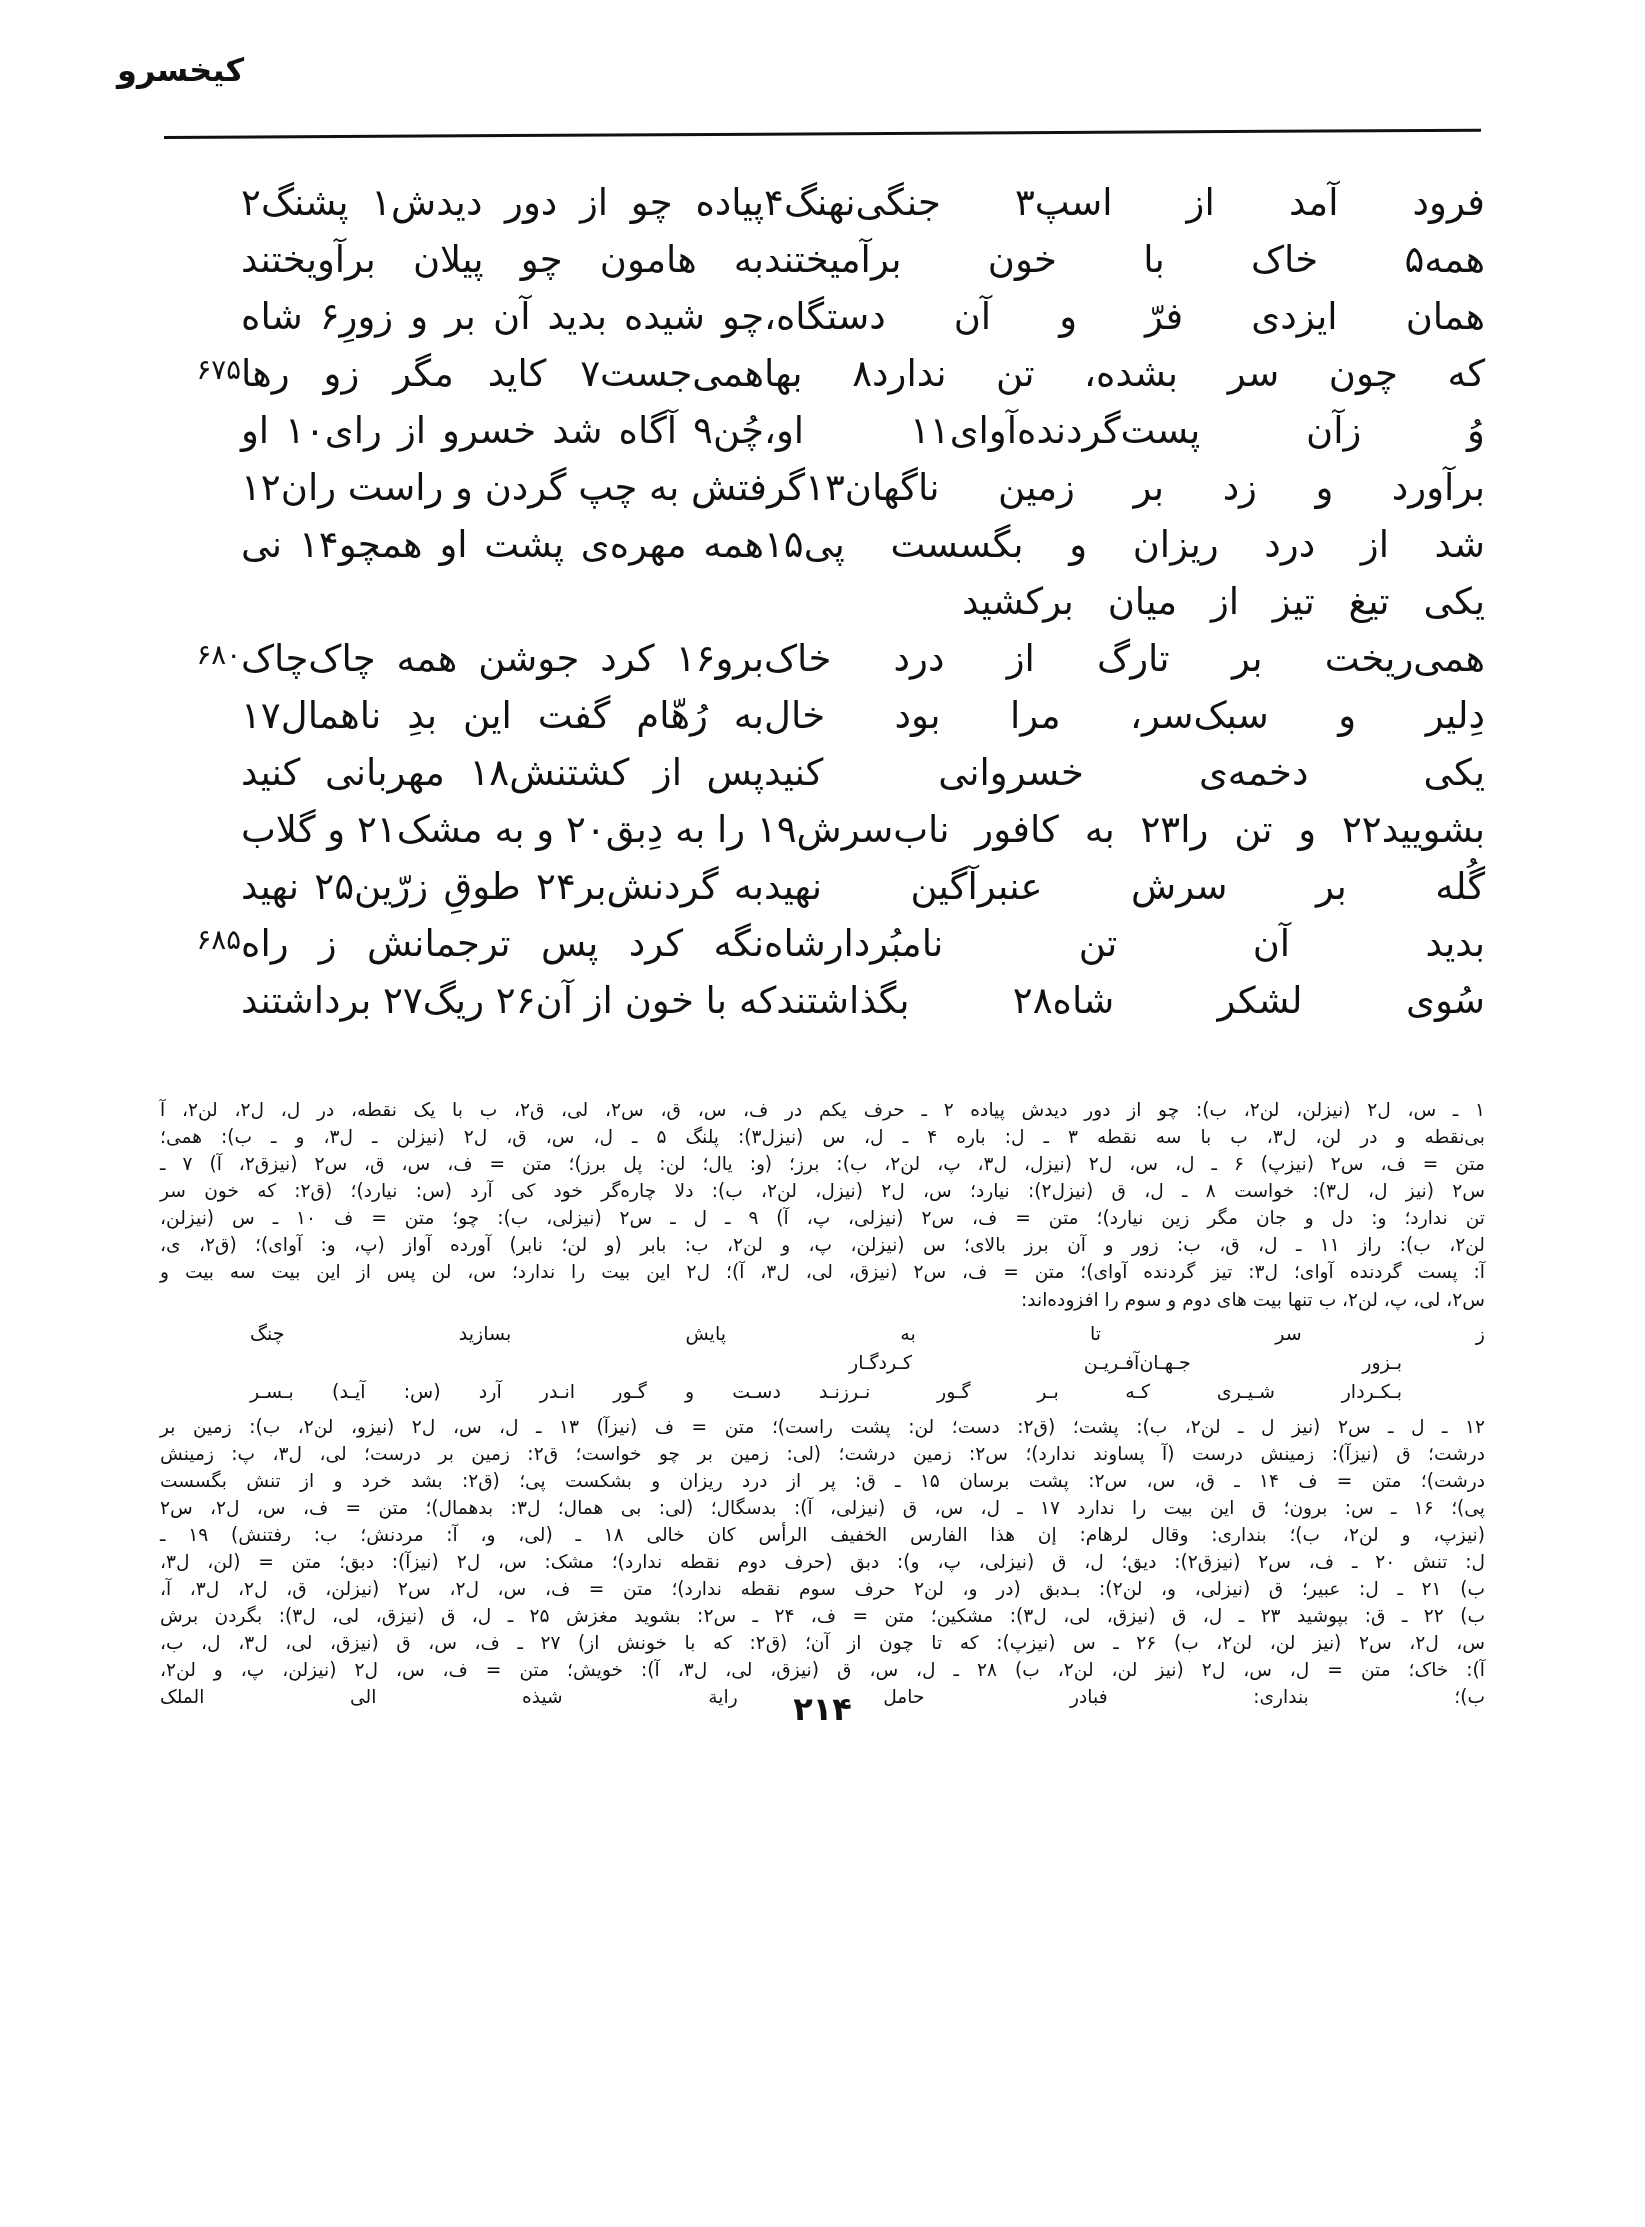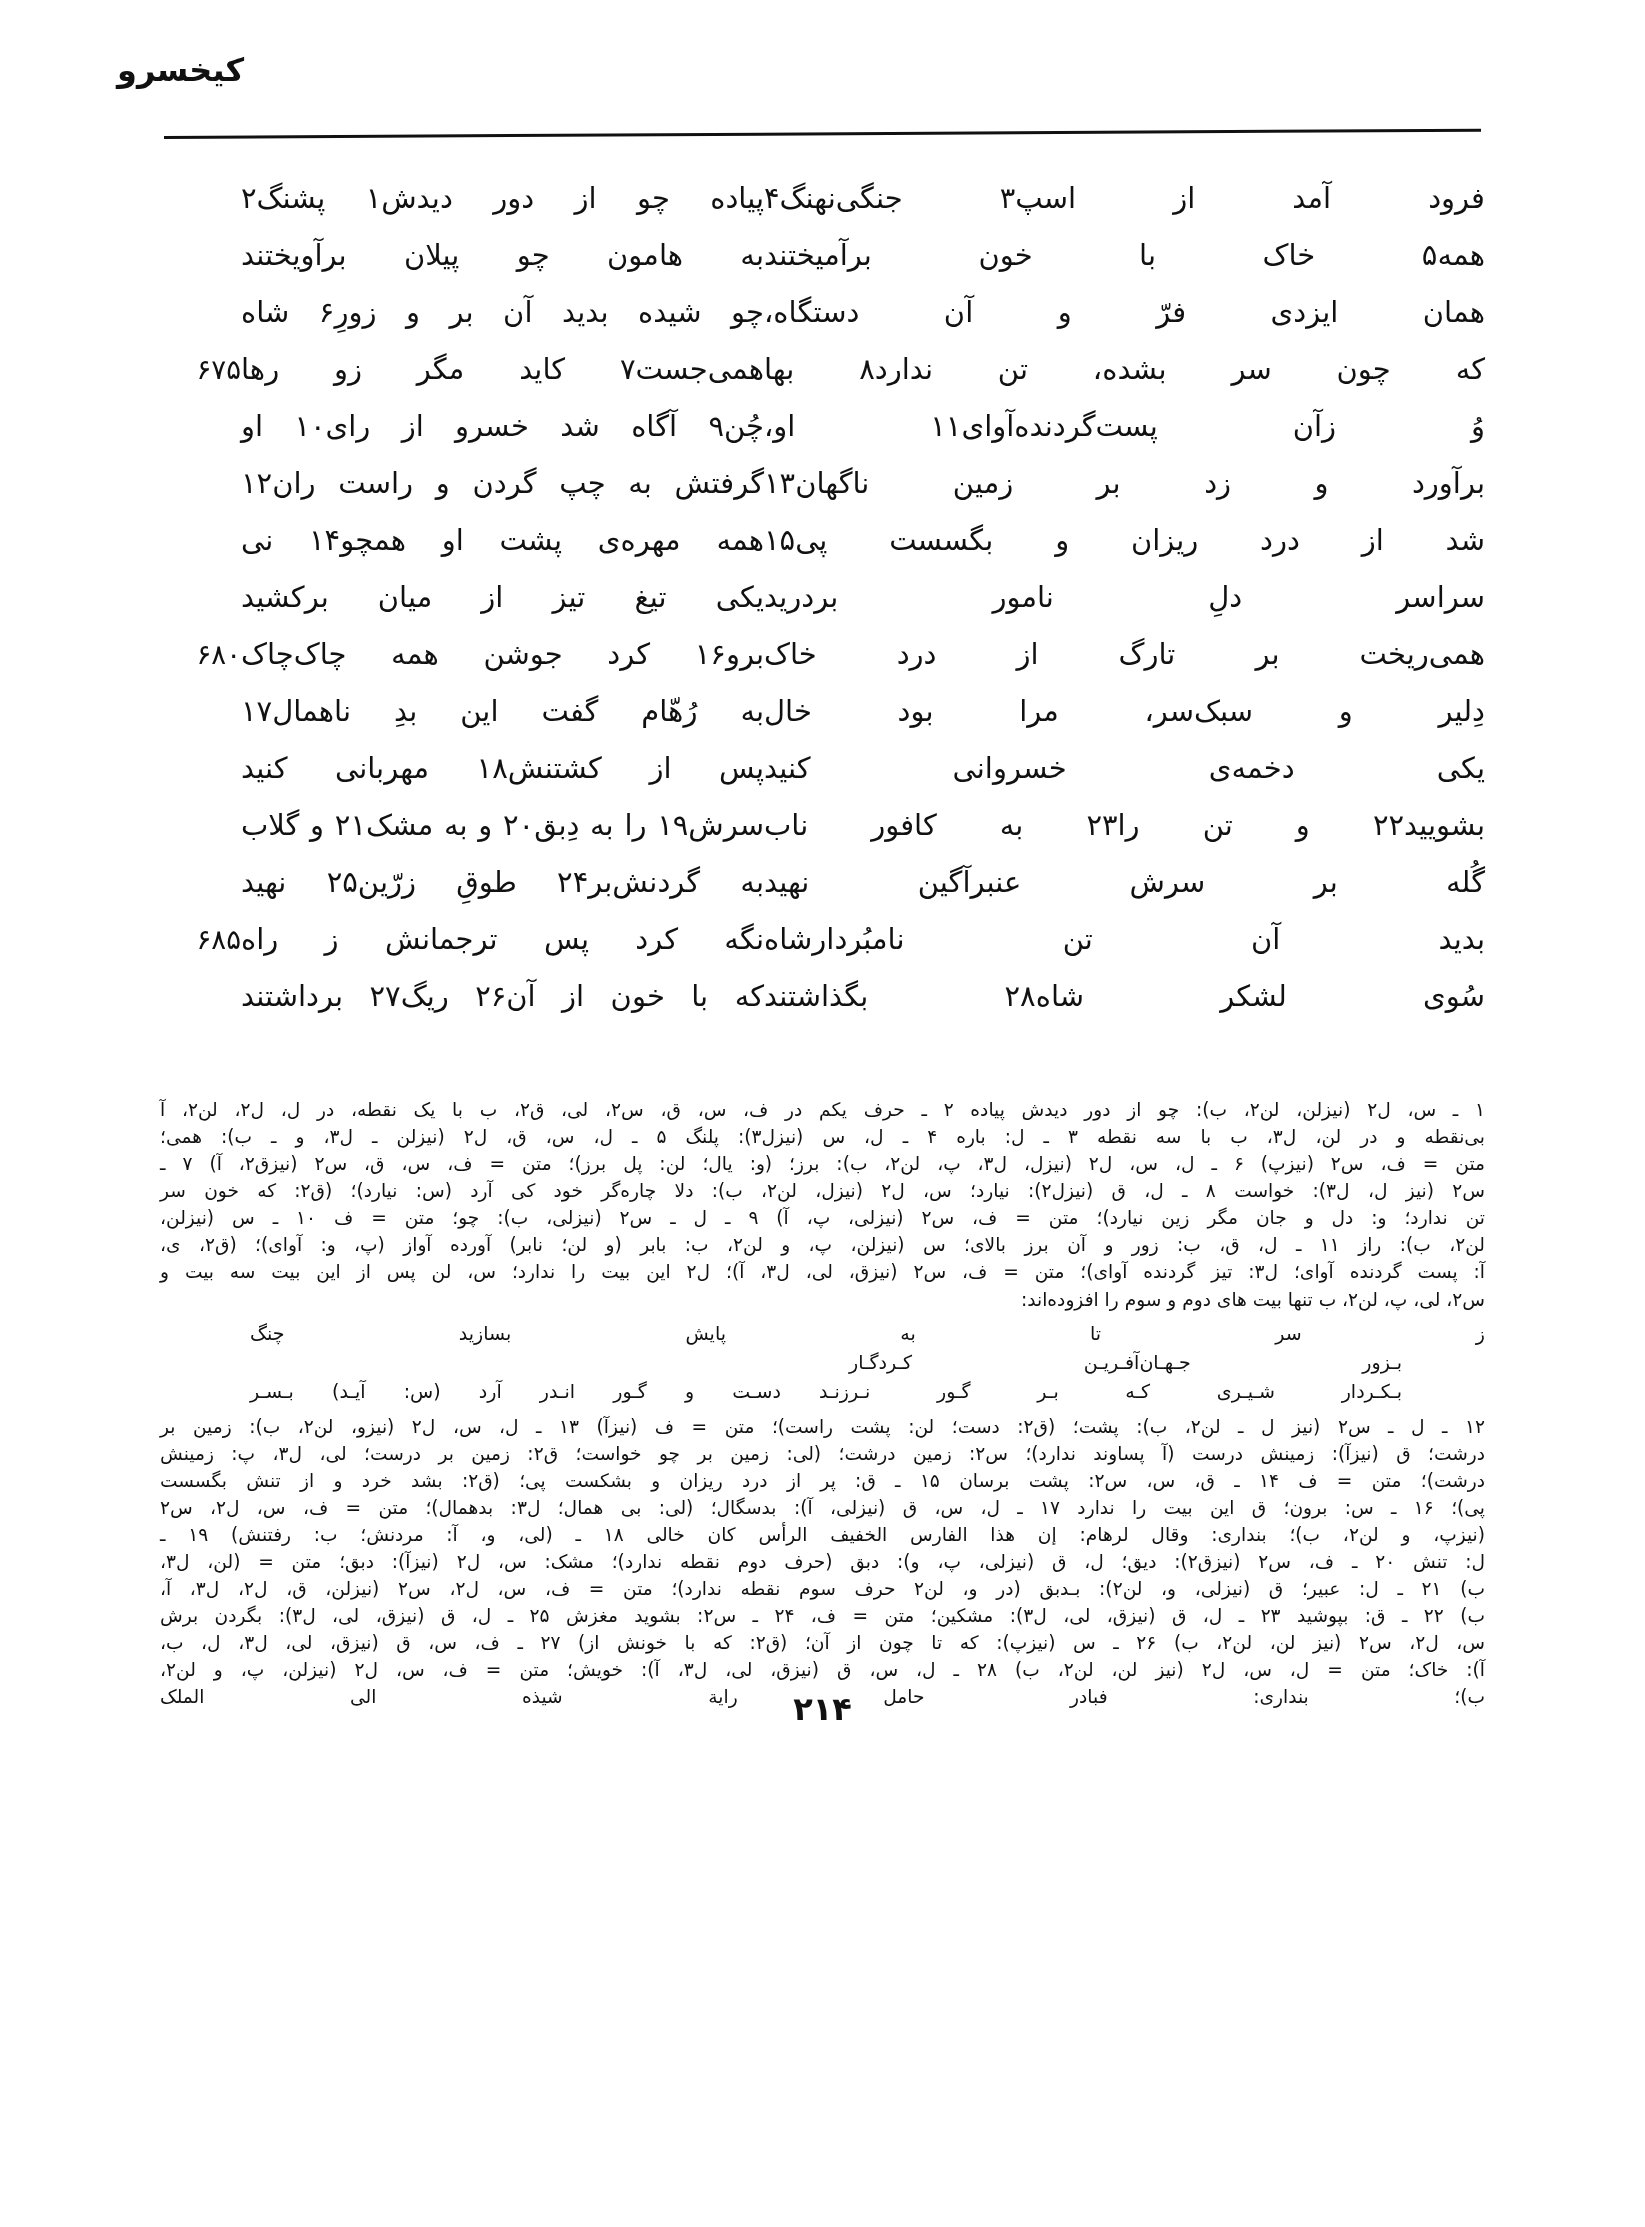--- a/index.html
+++ b/index.html
@@ -70,21 +70,21 @@
     flex: 0 0 81px;
     font-size: 27.6px;
     line-height: 1.18;
     text-align: right;
     padding-top: 2.8px;
     white-space: nowrap;
     direction: rtl;
   }
 
   .hemistich {
-    font-size: 29px;
+    font-size: 37px;
     line-height: 1.18;
     direction: rtl;
     white-space: nowrap;
     padding-top: 1.4px;
   }
   .hemistich.first {
     flex: 0 0 523px;
     text-align: justify;
     text-align-last: justify;
   }
@@ -201,21 +201,20 @@
       <div class="vnum"></div>
     </div>
 
     <div class="couplet">
       <div class="hemistich second">شد از درد ریزان و بگسست پی١۵</div>
       <div class="hemistich first">همه مهره‌ی پشت او همچو١۴ نی</div>
       <div class="vnum"></div>
     </div>
 
     <div class="couplet">
-      <div class="hemistich second">سراسر دلِ نامور بردرید</div>
       <div class="hemistich first">یکی تیغ تیز از میان برکشید</div>
       <div class="vnum"></div>
     </div>
 
     <div class="couplet">
       <div class="hemistich second">همی‌ریخت بر تارگ از درد خاک</div>
       <div class="hemistich first">برو١۶ کرد جوشن همه چاک‌چاک</div>
       <div class="vnum">۶۸۰</div>
     </div>
 

